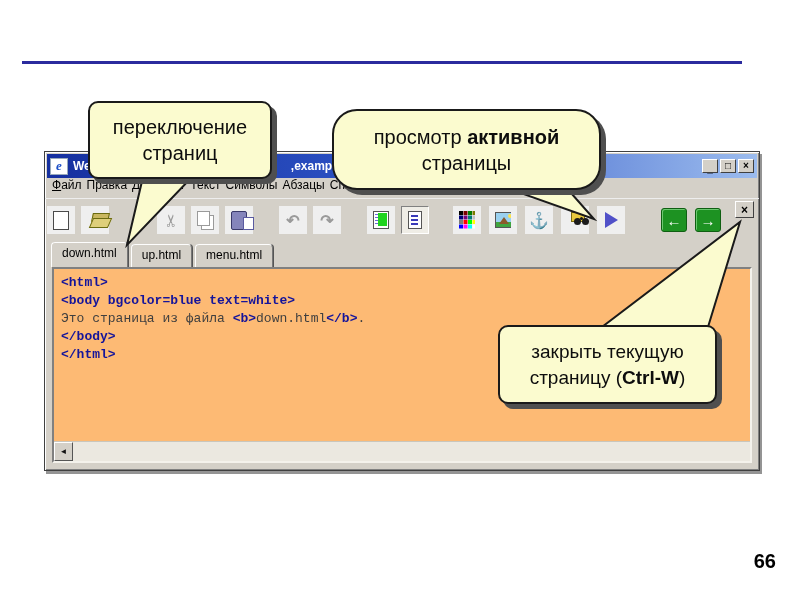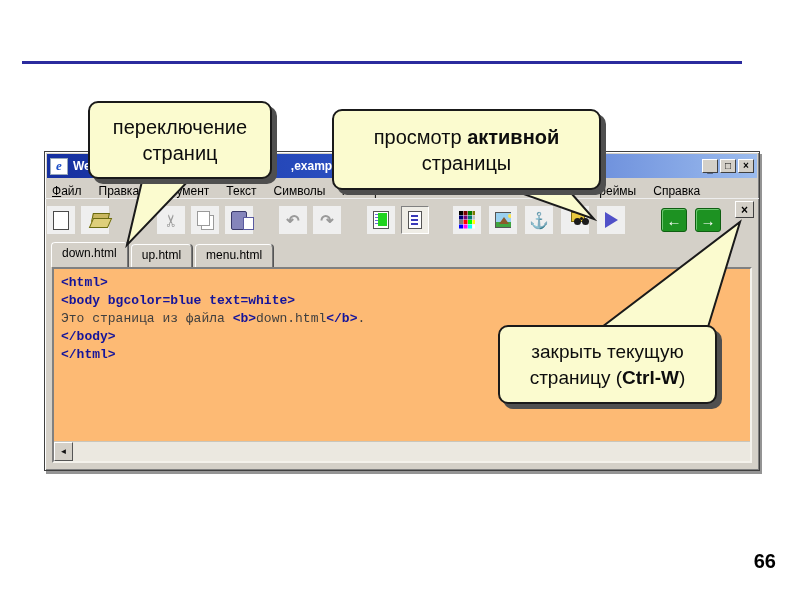--- a/index.html
+++ b/index.html
@@ -15,21 +15,21 @@
           box-shadow:inset 1px 1px 0 #ffffff, inset -1px -1px 0 #808080, 2px 3px 0 rgba(60,60,60,.55);}
   .titlebar{height:24px;margin:2px 2px 0 2px;background:linear-gradient(90deg,#16309F 0%,#2B51C3 45%,#9CBCEE 100%);
             display:flex;align-items:center;padding:0 3px;gap:5px;color:#fff;font-size:12px;font-weight:bold;}
   .app-icon{width:16px;height:15px;background:#fff;border:1px solid #9ab;display:flex;align-items:center;justify-content:center;
             color:#1d50c8;font-family:"Liberation Serif",serif;font-style:italic;font-weight:bold;font-size:13px;}
   .title-path{margin-left:195px;}
   .winbtns{margin-left:auto;display:flex;gap:2px;}
   .winbtn{width:16px;height:14px;background:#D4D0C8;border:1px solid;border-color:#fff #404040 #404040 #fff;
           color:#000;font-size:10px;font-weight:bold;display:flex;align-items:center;justify-content:center;line-height:1;}
   .winbtn.min span{transform:translateY(3px);}
-  .menubar{height:20px;display:flex;align-items:flex-end;padding:0 7px;gap:17px;font-size:12px;color:#000;}
+  .menubar{height:20px;display:flex;align-items:flex-start;padding:0 7px;gap:5px;font-size:12px;color:#000;}
   .menu-item{white-space:nowrap;}
   .menu-gap{margin-left:70px;}
   
   .toolbar{height:42px;display:flex;align-items:center;padding:0 2px;position:relative;border-top:1px solid #eee;}
   .tbtn{width:28px;height:28px;display:flex;align-items:center;justify-content:center;position:relative;flex:none;}
   .tbtn.pressed{background:#EFEDE6;border:1px solid;border-color:#808080 #fff #fff #808080;}
   .tb-green{background:#1D9222;border:1px solid #0f5f12;border-radius:3px;width:26px;height:24px;
             box-shadow:inset 1px 1px 0 #6cc870;}
   .page-close{position:absolute;right:5px;top:2px;width:19px;height:17px;background:#D4D0C8;border:1px solid;
               border-color:#fff #404040 #404040 #fff;font-size:12px;font-weight:bold;color:#000;
@@ -73,21 +73,21 @@
   .hscroll{height:19px;background:#EBE8E0;border-top:1px solid #c9c6bc;display:flex;align-items:center;}
   .scroll-btn{width:17px;height:17px;background:#D4D0C8;border:1px solid;border-color:#fff #555 #555 #fff;
               font-size:8px;color:#111;display:flex;align-items:center;justify-content:center;}
   .scroll-track{flex:1;height:100%;}
   
   .tails{position:absolute;left:0;top:0;z-index:5;pointer-events:none;}
   .callout{position:absolute;background:#FBFBCF;border:2px solid #1a1a1a;border-radius:10px;
            box-shadow:5px 5px 0 #4F4F4F;display:flex;flex-direction:column;align-items:center;justify-content:center;
            text-align:center;z-index:6;font-size:20px;color:#0d0d0d;line-height:26px;}
   .co1{left:88px;top:101px;width:180px;height:74px;}
-  .co2{left:332px;top:109px;width:265px;height:77px;}
+  .co2{left:332px;top:109px;width:265px;height:77px;border-radius:25px;}
   .co3{left:498px;top:325px;width:215px;height:75px;font-size:19px;}
   .callout b{font-weight:bold;}
 </style>
 </head>
 <body>
 
 <div class="slide">
 
   <div class="title-rule"></div>
 

